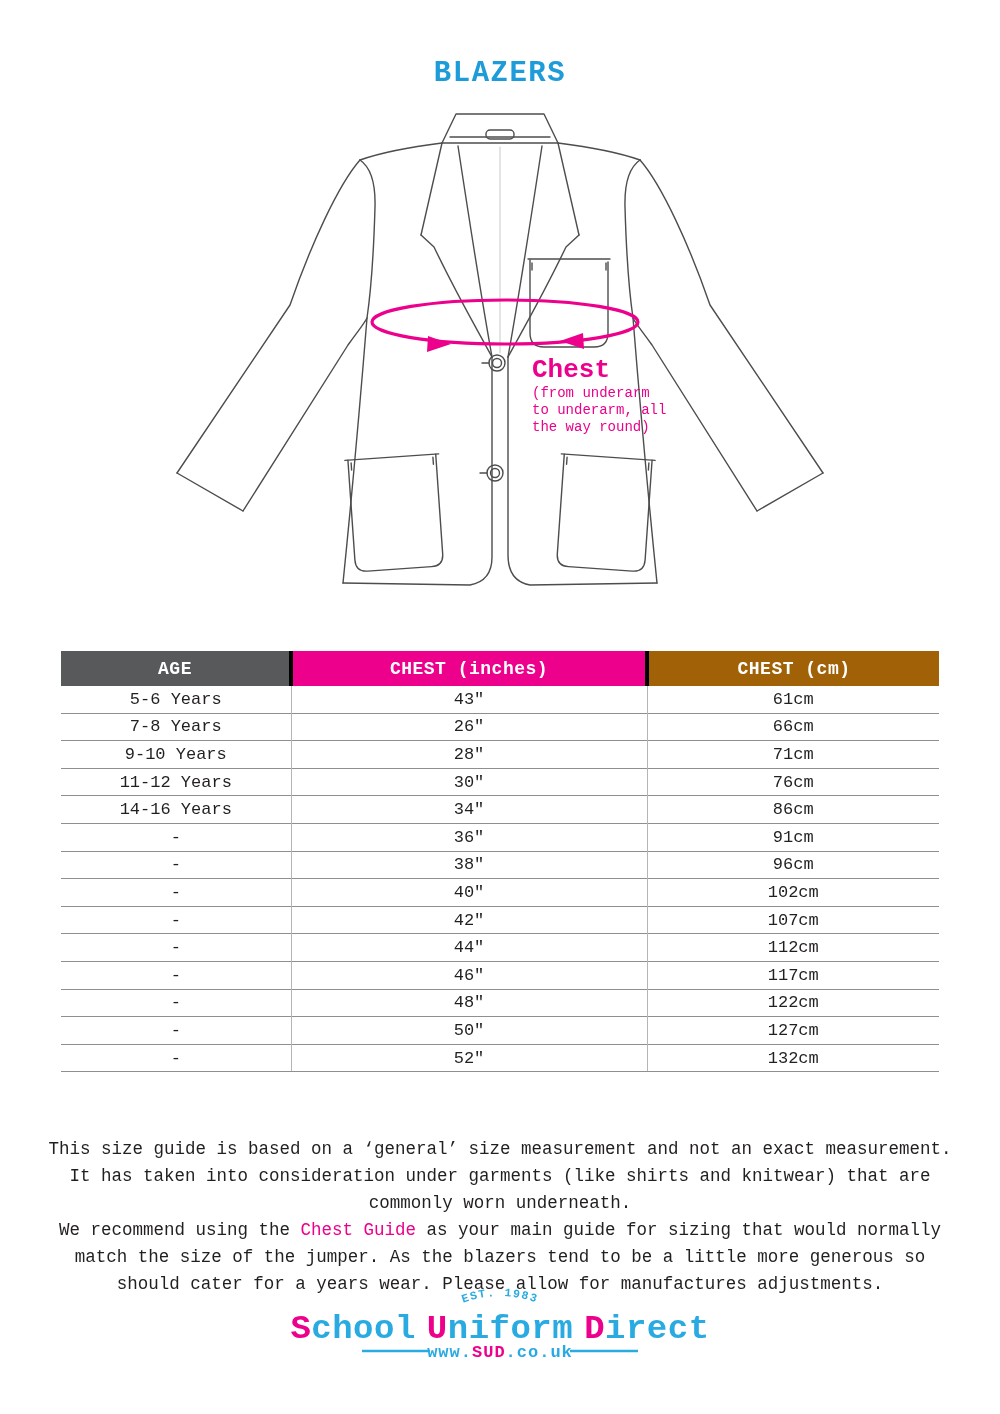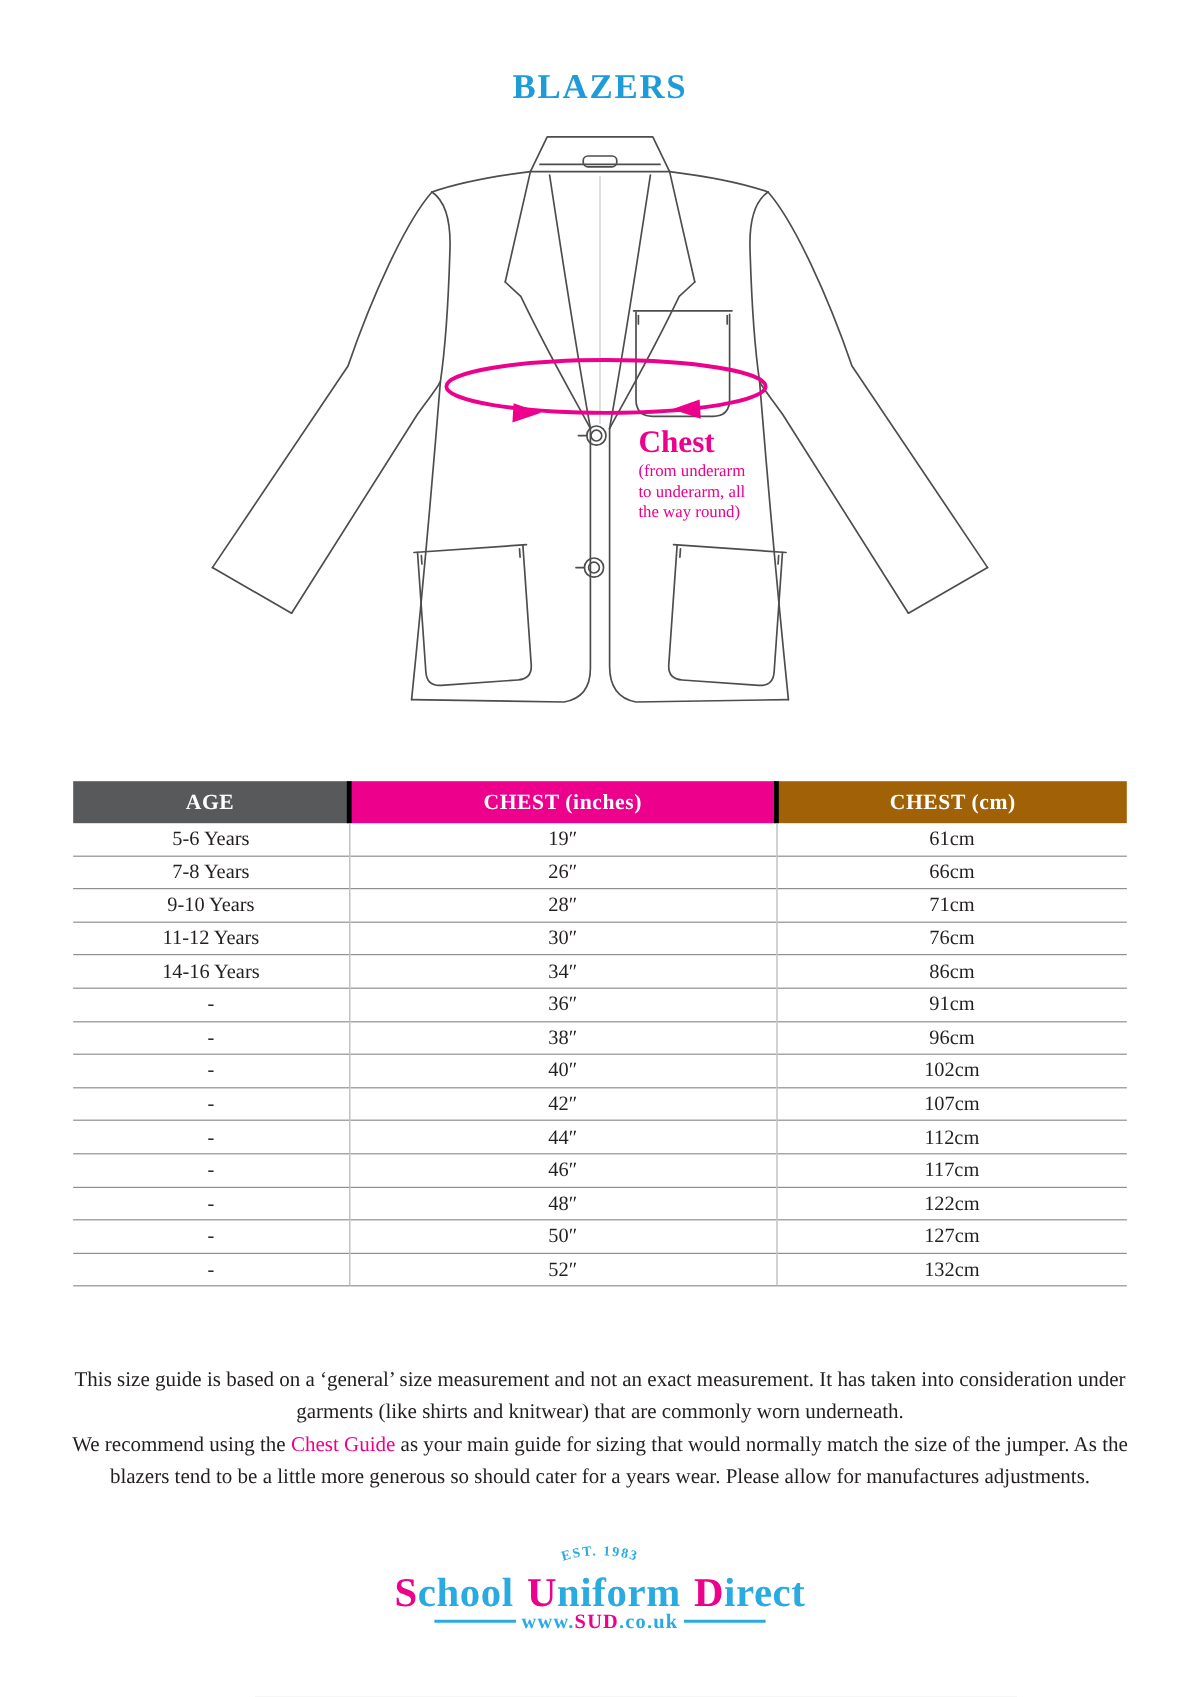--- a/index.html
+++ b/index.html
@@ -1,18 +1,18 @@
 <!DOCTYPE html>
 <html><head>
 <meta charset="utf-8">
 <style>
   html,body { margin:0; padding:0; background:#e8e8e8; }
   .page {
     position:relative; width:1000px; height:1414px; margin:0 auto;
-    background:#ffffff; font-family:Liberation Serif, serif; color:#231f20;
+    background:#ffffff; font-family:Liberation Mono, monospace; color:#231f20;
     overflow:hidden;
   }
   .page-title {
     position:absolute; top:57px; left:0; width:100%;
     text-align:center; font-size:29px; font-weight:bold; letter-spacing:1.5px;
     color:#1e9cd9;
   }
   .blazer-svg { position:absolute; left:170px; top:105px; width:660px; height:500px; }
   .copyright {
     position:absolute; top:599px; left:0; width:100%;
@@ -134,21 +134,21 @@
       <thead>
         <tr>
           <th style="background:#58595b">AGE</th>
           <th style="background:#ec008c">CHEST (inches)</th>
           <th style="background:#a16207">CHEST (cm)</th>
         </tr>
       </thead>
       <tbody>
           <tr>
             <td>5-6 Years</td>
-            <td>19″</td>
+            <td>43″</td>
             <td>61cm</td>
           </tr>
           <tr>
             <td>7-8 Years</td>
             <td>26″</td>
             <td>66cm</td>
           </tr>
           <tr>
             <td>9-10 Years</td>
             <td>28″</td>

